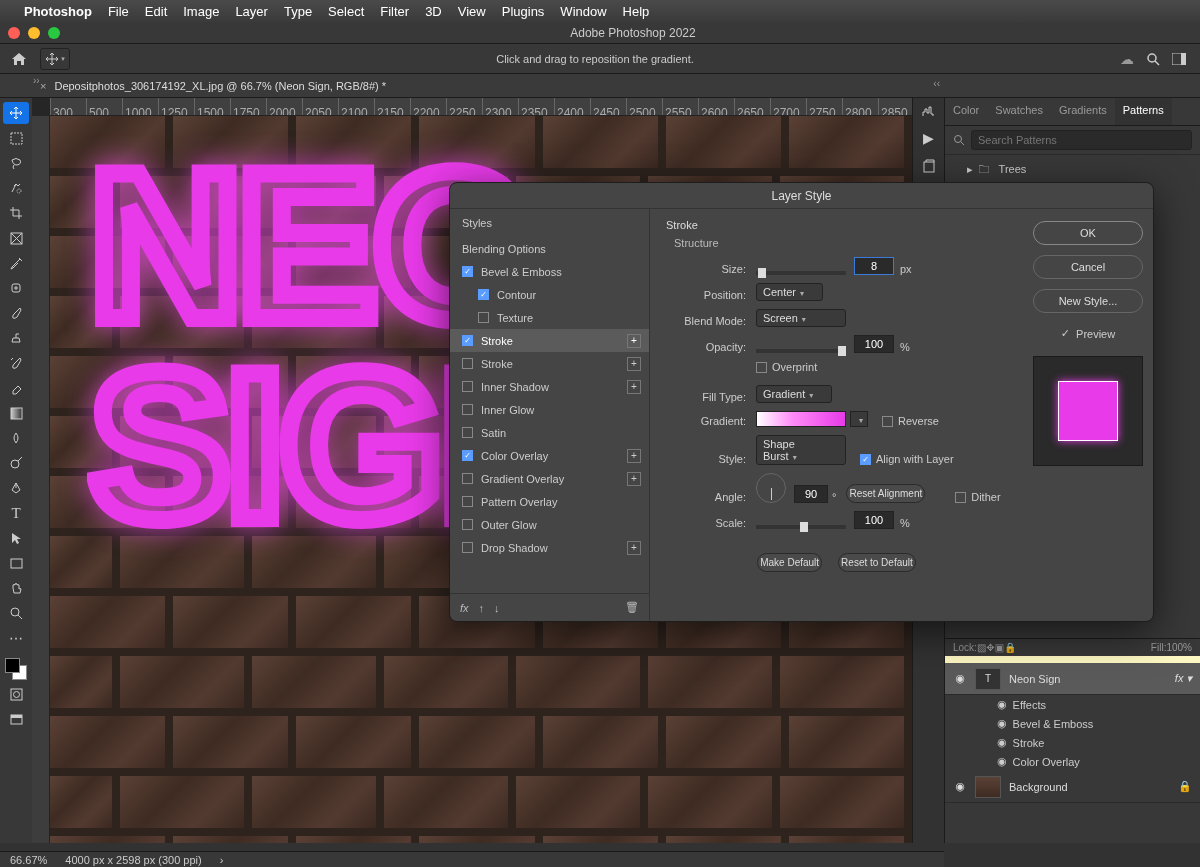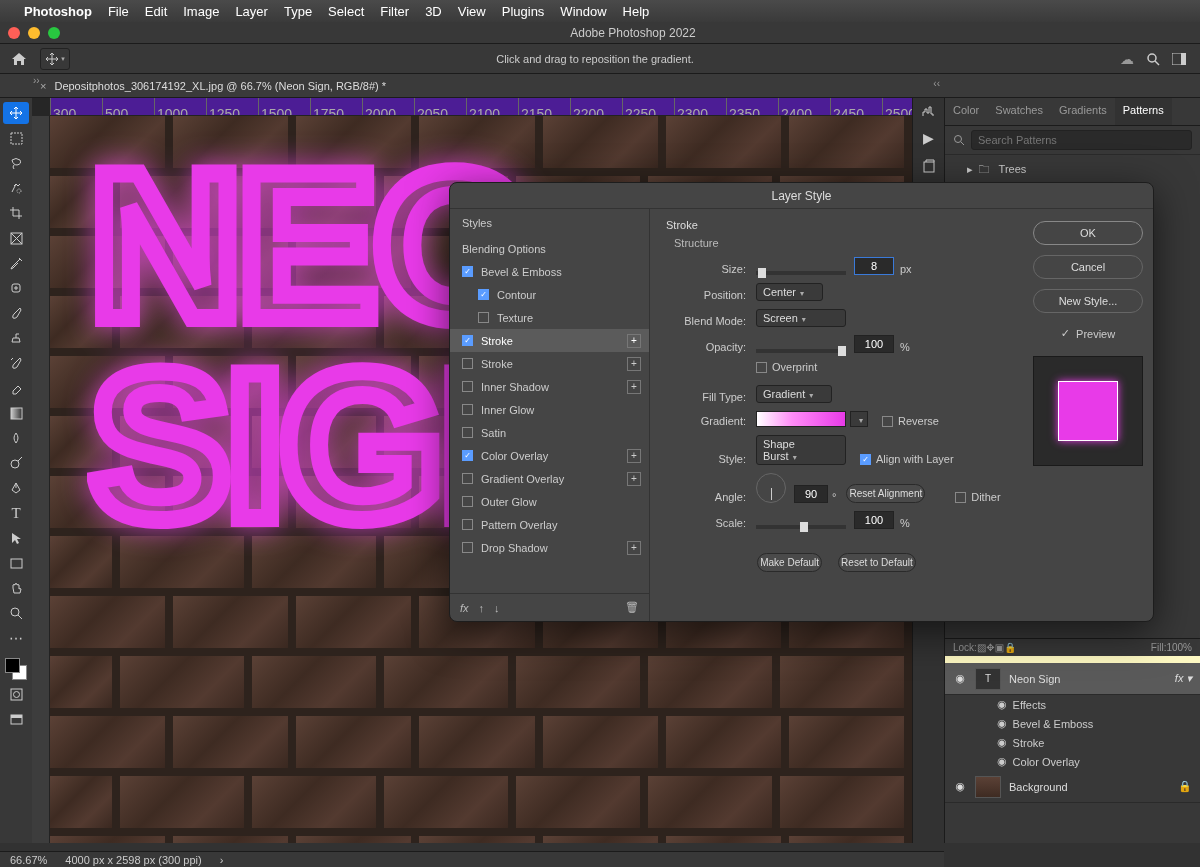--- a/index.html
+++ b/index.html
@@ -34,21 +34,21 @@
 
 .workspace { position:absolute; top:98px; left:0; right:0; bottom:24px; display:flex; }
 .tool-col { width:32px; background:#383838; display:flex; flex-direction:column; align-items:center; padding-top:4px; gap:3px; }
 .tool-col .tool { width:26px; height:22px; display:flex; align-items:center; justify-content:center; color:#ccc; font-size:14px; position:relative; }
 .tool-col .tool.sel { background:#1473e6; border-radius:3px; color:#fff; }
 .tool-col .swatch { margin-top:6px; width:22px; height:22px; position:relative; }
 .tool-col .swatch .fg { position:absolute; top:0; left:0; width:15px; height:15px; background:#000; border:1px solid #888; }
 .tool-col .swatch .bg { position:absolute; bottom:0; right:0; width:15px; height:15px; background:#fff; border:1px solid #888; }
 
 .canvas-wrap { flex:1; background:#262626; position:relative; overflow:hidden; }
-.ruler-h { position:absolute; top:0; left:18px; right:0; height:18px; background:#4c1d95; border-bottom:1px solid #222; display:flex; color:#aaa; font-size:14px; overflow:hidden;gap:16px; }
+.ruler-h { position:absolute; top:0; left:18px; right:0; height:18px; background:#404040; border-bottom:1px solid #222; display:flex; color:#aaa; font-size:12px; overflow:hidden; }
 .ruler-h span { width:36px; border-left:1px solid #666; padding-left:2px; padding-top:8px; flex-shrink:0; }
 .ruler-v { position:absolute; top:18px; left:0; bottom:0; width:18px; background:#3d3d3d; border-right:1px solid #222; }
 .canvas { position:absolute; top:18px; left:18px; right:0; bottom:0; background:#4a3730; overflow:hidden;}
 .brick-row { height:60px; display:flex; border-bottom:8px solid #2e231d; }
 .brick { flex:1; border-right:8px solid #2e231d; background:linear-gradient(135deg,#5b4136,#3e2b22 40%,#533a30 70%,#3a2820); }
 .brick-row:nth-child(even) .brick:first-child { flex:0.5; }
 .neon-text { position:absolute; top:30px; left:40px; right:40px; font-family:sans-serif; font-weight:900; font-size:210px; line-height:0.95; letter-spacing:-.02em; color:transparent; -webkit-text-stroke:18px #e83ae8; text-shadow:0 0 18px #ff4dff, 0 0 4px #fff inset; filter:drop-shadow(0 0 14px rgba(255,77,255,.7)); white-space:pre-wrap; }
 
 
 .right-col { width:256px; background:#383838; display:flex; flex-direction:column; border-left:1px solid #1b1b1b; }
@@ -604,25 +604,25 @@
             <span>Color Overlay</span>
             <span class="plus">+</span>
           </div>
           <div class="row">
             <span class="cb"></span>
             <span>Gradient Overlay</span>
             <span class="plus">+</span>
           </div>
           <div class="row">
             <span class="cb"></span>
+            <span>Pattern Overlay</span>
+          </div>
+          <div class="row">
+            <span class="cb"></span>
             <span>Outer Glow</span>
-          </div>
-          <div class="row">
-            <span class="cb"></span>
-            <span>Pattern Overlay</span>
           </div>
           <div class="row">
             <span class="cb"></span>
             <span>Drop Shadow</span>
             <span class="plus">+</span>
           </div>
         </div>
       <div class="footer">
         <span style="font-style:italic">fx</span>
         <span>↑</span>

